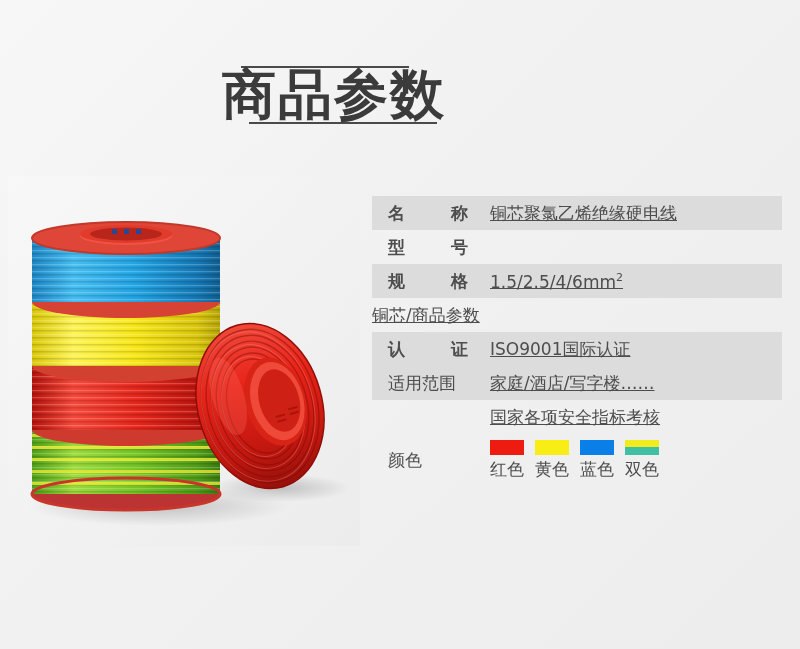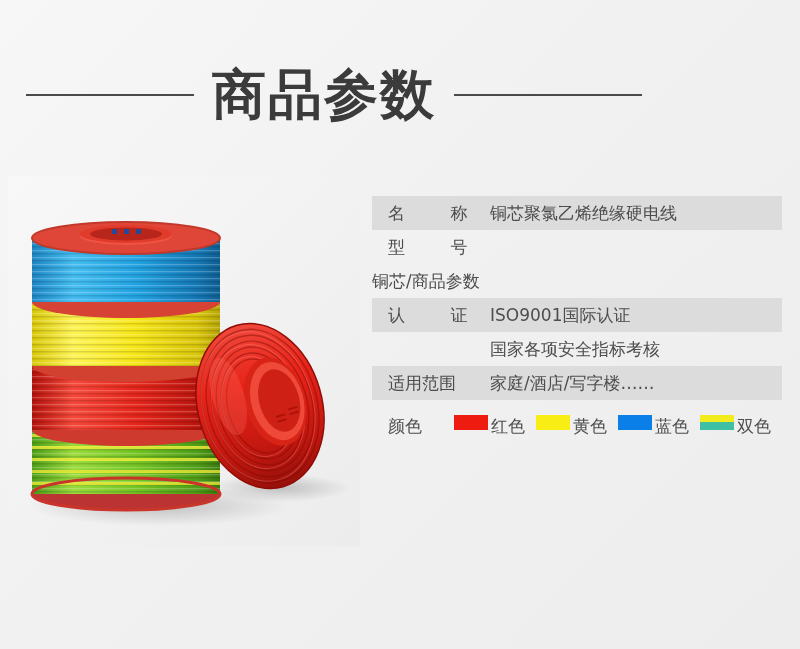--- a/index.html
+++ b/index.html
@@ -25,20 +25,21 @@
   
   .header {
     position: absolute;
     left: 0;
     top: 58px;
     width: 668px;
     height: 74px;
     display: flex;
     align-items: center;
     justify-content: center;
+    flex-direction: column;
   }
   .rule {
     height: 0;
     border-top: 2px solid #4a4a4a;
     flex: 0 0 auto;
   }
   .rule-left  { width: 168px; margin-right: 18px; }
   .rule-right { width: 188px; margin-left: 18px; }
   .title {
     font-size: 54px;
@@ -77,42 +78,46 @@
   .spec-label {
     width: 118px;
     padding-left: 16px;
     box-sizing: border-box;
     font-size: 17px;
     color: #4d4d4d;
     white-space: nowrap;
   }
   .spec-label.spaced {
     letter-spacing: 20px;
+    font-weight: bold;
   }
   .spec-value {
     font-size: 17px;
     color: #4d4d4d;
     white-space: nowrap;
+    text-decoration: underline;
   }
   .spec-value sup {
     font-size: 11px;
     vertical-align: super;
   }
 
   
   .color-row {
     display: flex;
     align-items: center;
     height: 40px;
     margin-top: 6px;
   }
   .swatch-group {
     display: flex;
+    align-items: center;
     gap: 3px;
     margin-right: 11px;
+    flex-direction: column;
   }
   .swatch {
     width: 34px;
     height: 15px;
     display: inline-block;
     flex: 0 0 auto;
   }
   .swatch-dual {
     background: linear-gradient(to bottom, #f2ec1f 0%, #f2ec1f 45%, #3fbfa3 45%, #3fbfa3 100%);
   }
@@ -272,40 +277,44 @@
 
     <div class="spec-row shaded">
       <div class="spec-label spaced">名  称</div>
       <div class="spec-value">铜芯聚氯乙烯绝缘硬电线</div>
     </div>
 
     <div class="spec-row">
       <div class="spec-label spaced">型  号</div>
     </div>
 
+    <div class="spec-row shaded">
+      <div class="spec-label spaced">规  格</div>
+      <div class="spec-value">1.5/2.5/4/6mm<sup>2</sup></div>
+    </div>
 
     <div class="spec-row">
       <div class="spec-value">铜芯/商品参数</div>
     </div>
 
 
 
     <div class="spec-row shaded">
       <div class="spec-label spaced">认  证</div>
       <div class="spec-value">ISO9001国际认证</div>
     </div>
 
+    <div class="spec-row shaded">
+      <div class="spec-label">适用范围</div>
+      <div class="spec-value">家庭/酒店/写字楼……</div>
+    </div>
+
     <div class="spec-row">
       <div class="spec-label"></div>
       <div class="spec-value">国家各项安全指标考核</div>
-    </div>
-
-    <div class="spec-row shaded">
-      <div class="spec-label">适用范围</div>
-      <div class="spec-value">家庭/酒店/写字楼……</div>
     </div>
 
     <div class="color-row">
       <div class="spec-label">颜色</div>
 
       <div class="swatch-group">
         <span class="swatch" style="background:#ed1b10;"></span>
         <span class="swatch-label">红色</span>
       </div>
 

